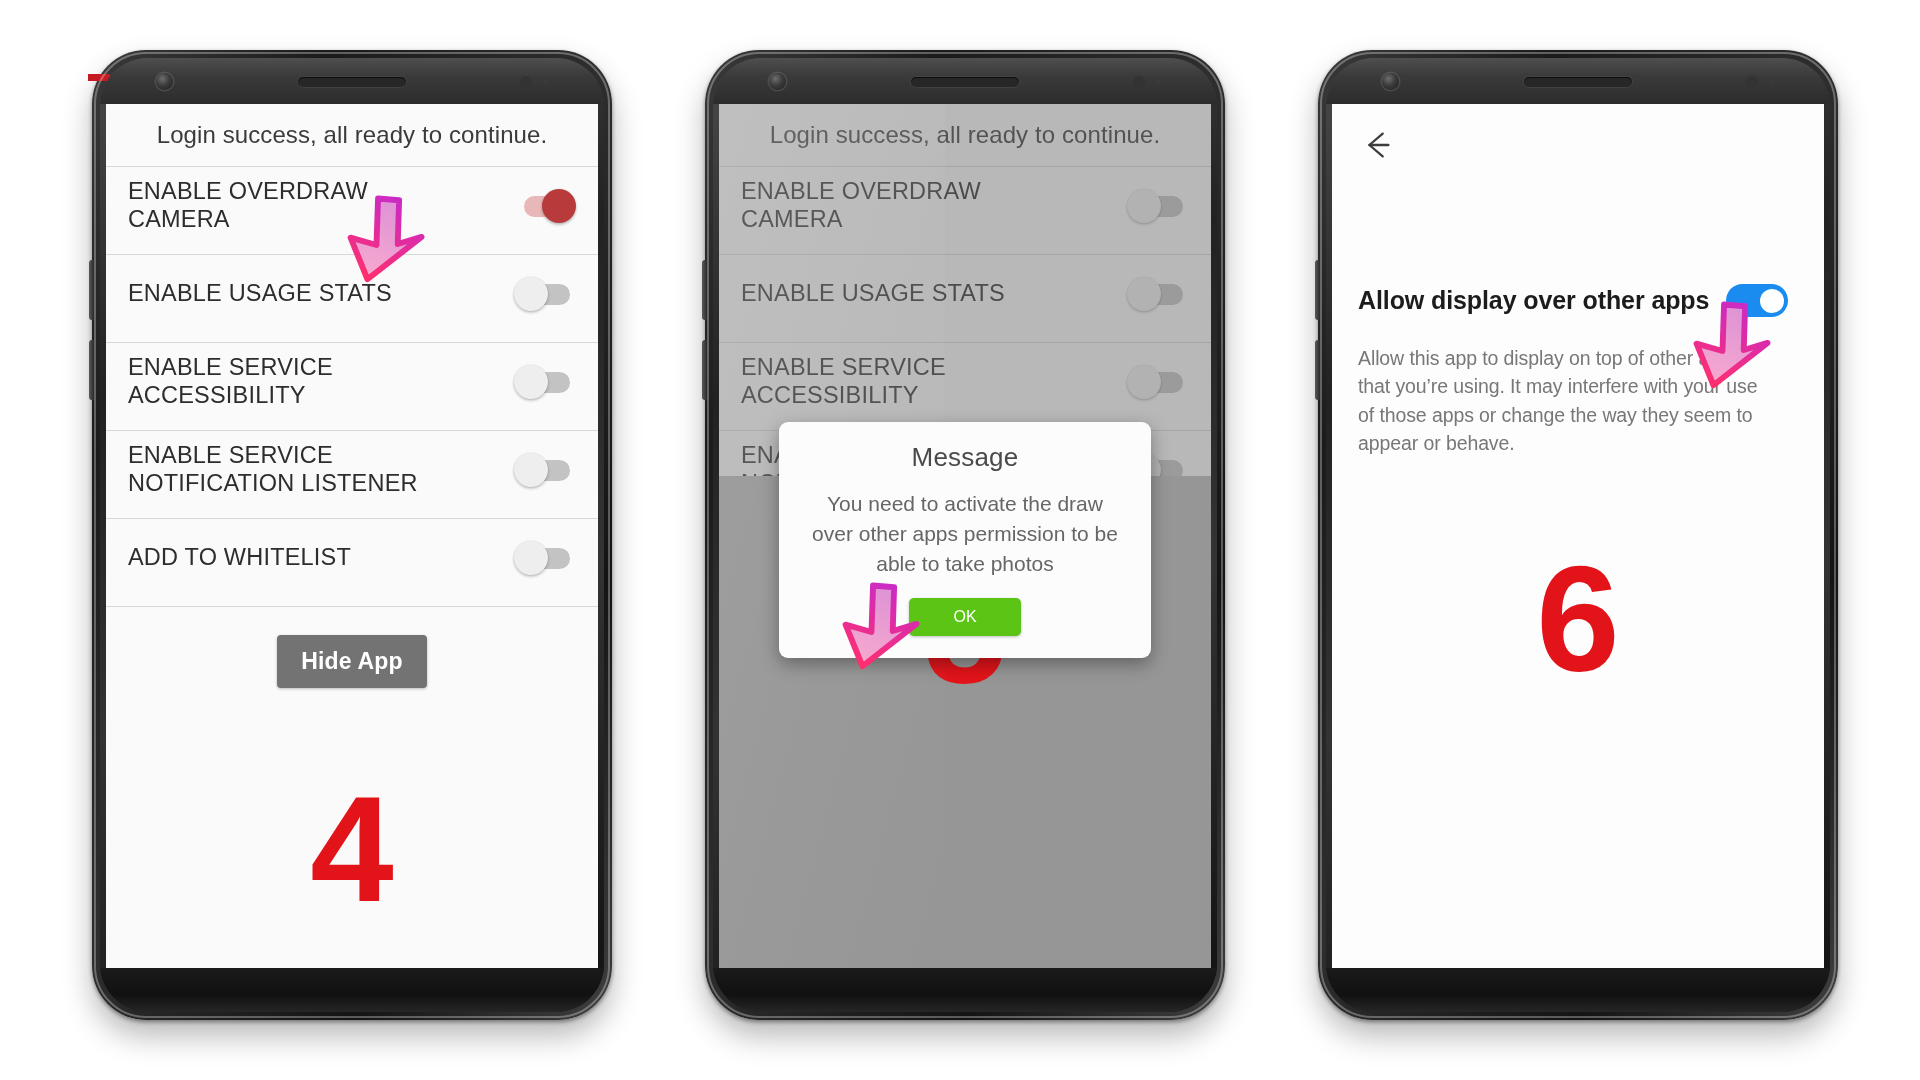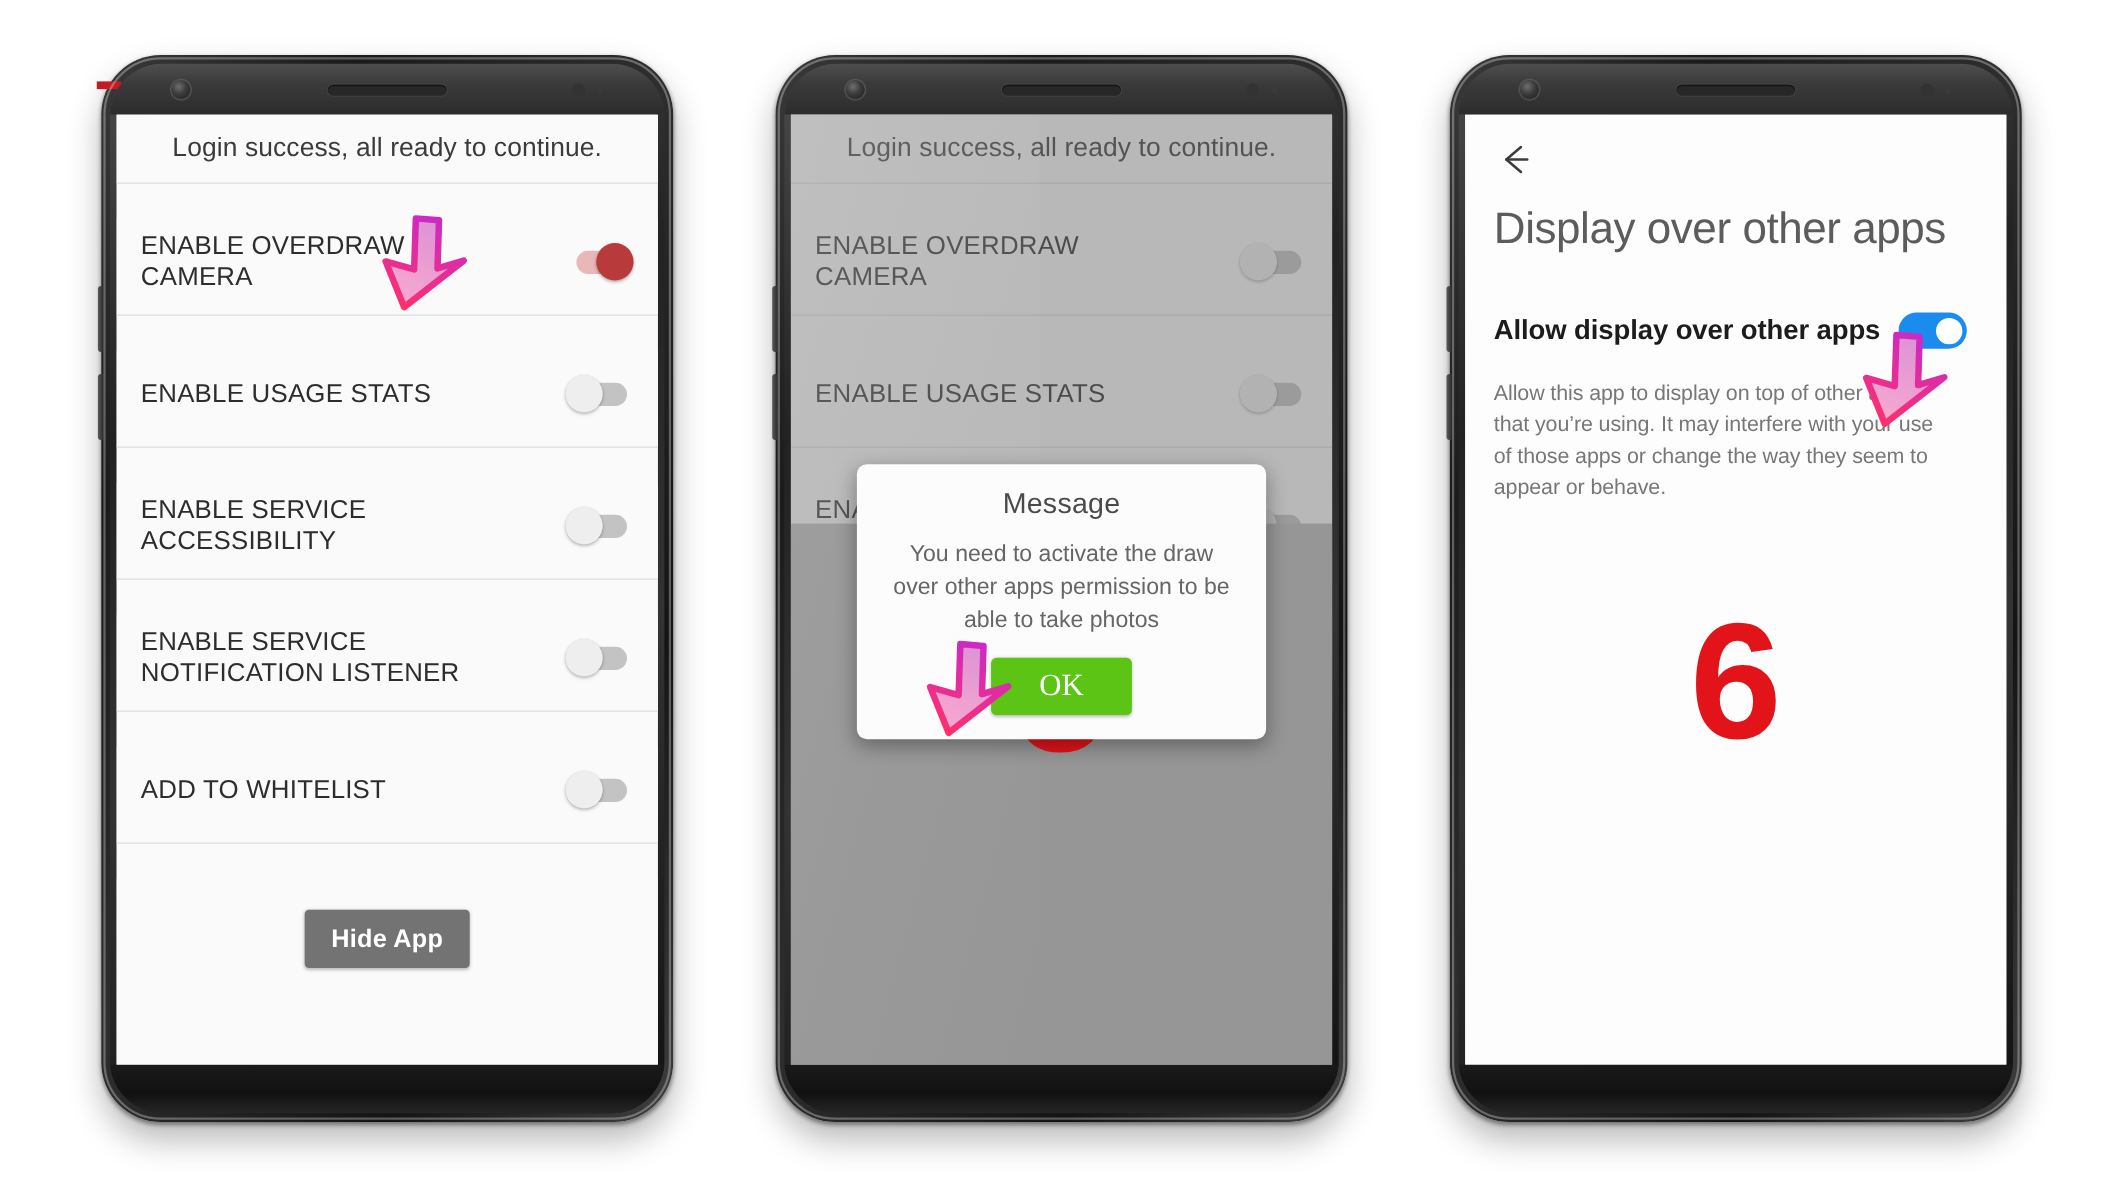--- a/index.html
+++ b/index.html
@@ -119,21 +119,20 @@
     background: linear-gradient(90deg,#5a5a5a,#2a2a2a);
   }
 
   
   .app-screen {
     width: 100%; height: 100%;
     background: #fafafa;
     display: flex;
     flex-direction: column;
     position: relative;
-    gap: 32px;
   }
   .status-row {
     height: 62px;
     display: flex;
     align-items: center;
     justify-content: center;
     background: #fafafa;
     border-bottom: 1.5px solid #d8d8d8;
     flex: none;
   }
@@ -269,26 +268,26 @@
   .dialog-body {
     font-size: 21px;
     color: #666666;
     line-height: 1.42;
     padding: 0 14px;
     margin-bottom: 20px;
   }
   .ok-btn {
     background: #5bc414;
     color: #ffffff;
-    font-size: 28px;
+    font-size: 16px;
     border: none;
     border-radius: 5px;
     padding: 10px 44px;
     box-shadow: 0 1px 3px rgba(0,0,0,0.25);
-    font-family: Liberation Serif, serif;
+    font-family: Liberation Sans, sans-serif;
   }
 
   
   .settings-screen {
     width: 100%; height: 100%;
     background: #fdfdfd;
     position: relative;
     padding: 0;
     box-sizing: border-box;
   }
@@ -576,21 +575,20 @@
       <div class="screen">
         <div class="settings-screen">
 
           <div class="back-arrow">
             <svg viewBox="0 0 40 40" width="38" height="38">
               <path d="M26 8 L12 20 L26 32" fill="none" stroke="#3c3c3c" stroke-width="2.4" stroke-linecap="round" stroke-linejoin="round"></path>
               <line x1="12" y1="20" x2="32" y2="20" stroke="#3c3c3c" stroke-width="2.4" stroke-linecap="round"></line>
             </svg>
           </div>
 
-          <div class="settings-title">Display over other apps</div>
 
           <div class="allow-row">
             <div class="allow-label">Allow display over other apps</div>
             <div class="switch-blue">
               <div class="track"></div>
               <div class="knob"></div>
             </div>
           </div>
 
           <div class="allow-desc">Allow this app to display on top of other apps that you’re using. It may interfere with your use of those apps or change the way they seem to appear or behave.</div>

